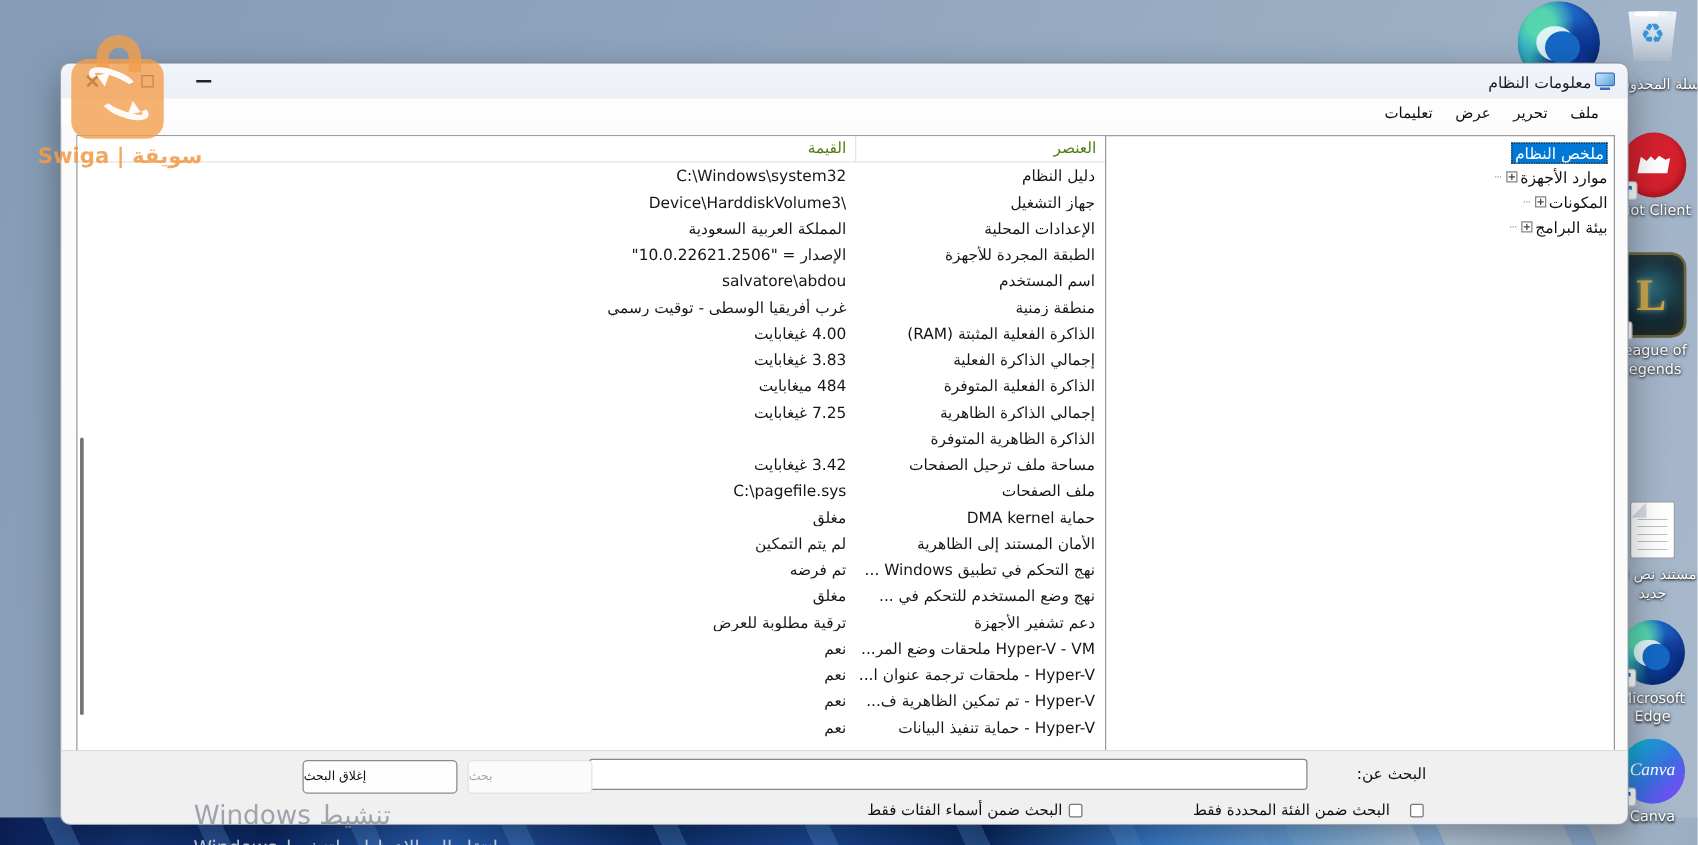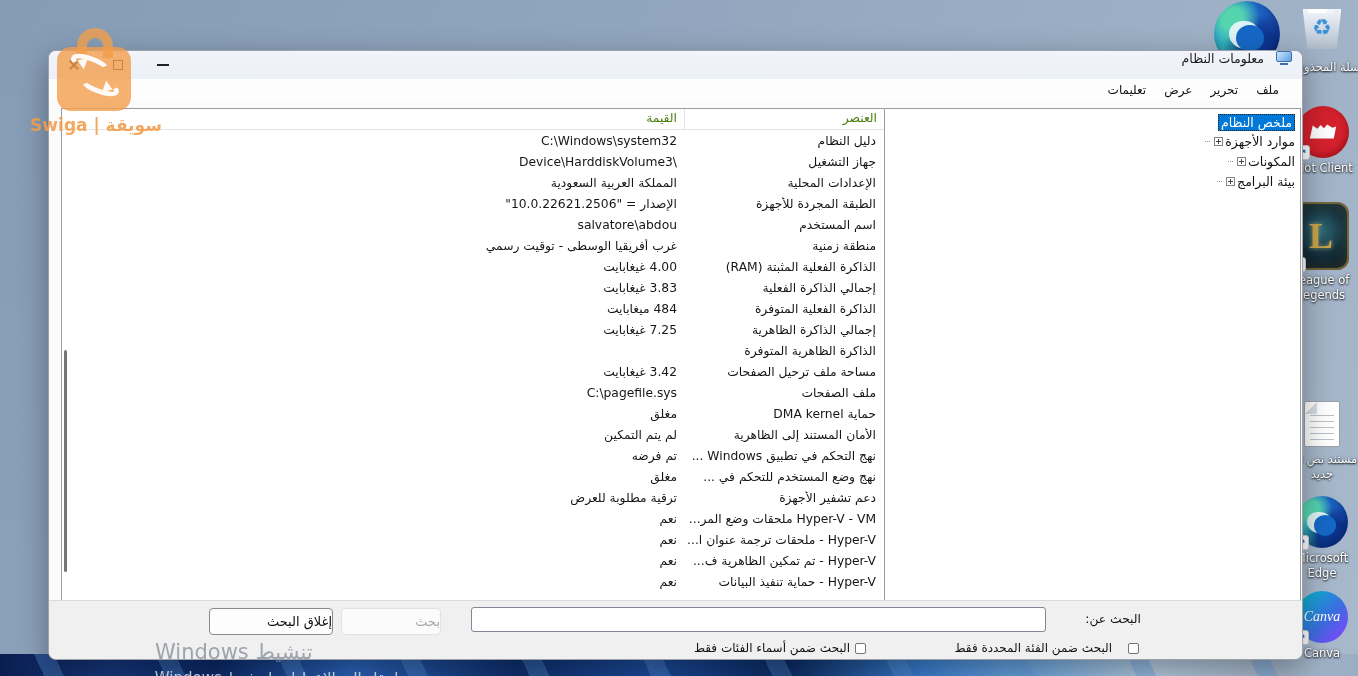--- a/index.html
+++ b/index.html
@@ -59,39 +59,39 @@
   .canva-circle { width:52px; height:52px; border-radius:50%;
     background:linear-gradient(135deg,#00c4cc 0%,#3a6fe0 55%,#8b3dff 100%);
     display:flex; align-items:center; justify-content:center; }
   .canva-circle span { font-family:"Liberation Serif","DejaVu Serif",serif; font-style:italic; font-size:14px; color:#fff; }
   
   .win { position:absolute; left:48px; top:50px; width:1255px; height:610px; z-index:10;
     background:#fbfbfb; border-radius:8px; border:1px solid rgba(40,50,70,.45);
     box-shadow:0 10px 30px rgba(0,0,0,.35); overflow:hidden; }
   .titlebar { position:absolute; left:0; right:0; top:0; height:28px;
     background:linear-gradient(180deg,#f1f4fa,#ecf0f7); }
-  .tb-title { position:absolute; right:10px; top:0; height:28px; display:flex; gap:12px;
+  .tb-title { position:absolute; right:10px; top:0; height:28px; display:flex; align-items:center; gap:3px;
     font-size:12.5px; color:#1b1b1b; }
   .msinfo-ico { width:16px; height:14px; position:relative; }
   .msinfo-ico .scr { width:16px; height:11px; border:1px solid #3b6fb5; border-radius:2px;
     background:linear-gradient(135deg,#cfe7fa,#5aa0e0); }
   .msinfo-ico .std { width:8px; height:2px; background:#3b6fb5; margin:1px auto 0; }
   .tb-btn { position:absolute; top:8px; width:14px; height:13px; cursor:pointer; }
   .tb-close { left:18px; }
   .tb-close i { position:absolute; left:1px; top:5px; width:12px; height:1.6px; background:#222; }
   .tb-close i:first-child { transform:rotate(45deg); }
   .tb-close i:last-child  { transform:rotate(-45deg); }
   .tb-max { left:64px; top:9px; width:10px; height:10px; border:1.4px solid #222; }
   .tb-min { left:108px; top:13px; width:12px; height:1.8px; background:#222; }
   .menubar { position:absolute; left:0; right:0; top:28px; height:22px; background:#fdfdfe;
     display:flex; flex-direction:row; padding-right:14px; align-items:center; }
   .menubar .mi { font-size:12px; color:#111; padding:0 9px; cursor:pointer; }
   
   .panel { position:absolute; top:57px; height:494px; background:#fff; border:1px solid #9b9b9b; }
-  .tree-panel { right:1px; width:467px; padding:3px 5px; }
+  .tree-panel { right:10px; width:467px; padding:3px 5px; }
   .list-panel { left:12px; width:824px; }
   .tree-sel { display:inline-block; background:#0078d7; color:#fff; font-size:12.5px;
     padding:1px 3px; outline:1px dotted #222; outline-offset:-1px; cursor:pointer; }
   .tree-row { display:flex; align-items:center; justify-content:flex-start; height:20px; cursor:pointer; }
   .tree-row .lbl { font-size:12.5px; color:#111; }
   .plusbox { width:9px; height:9px; margin-left:4px; margin-right:2px; flex:0 0 auto;
     border:1px solid #848484; background:
       linear-gradient(#444,#444) center/5px 1px no-repeat,
       linear-gradient(#444,#444) center/1px 5px no-repeat, #fff; }
   .stub { width:5px; border-top:1px dotted #9a9a9a; flex:0 0 auto; }
@@ -104,22 +104,22 @@
   .lv-row .c1 { width:200px; padding-right:8px; }
   .lv-row .c2 { flex:1; padding-right:7px; }
   .lv-row div { font-size:12.3px; color:#161616; white-space:nowrap; overflow:hidden; text-align:right; }
   .lv-scroll { position:absolute; left:2px; top:241px; width:3px; height:222px; background:#767676; border-radius:2px; cursor:pointer; }
   
   .findbar { position:absolute; left:0; right:0; bottom:0; height:59px; background:#f0f0f0;
     border-top:1px solid #dadada; border-radius:0 0 8px 8px; }
   .find-label { position:absolute; right:161px; top:11px; font-size:12.3px; color:#111; }
   .find-input { position:absolute; left:422px; top:6px; width:575px; height:25px; background:#fff;
     border:1px solid #7f8893; border-radius:3px; font-size:13px; padding:0 6px; direction:rtl; }
-  .btn { position:absolute; top:7px; height:27px; border-radius:4px; font-size:13px; text-align:right; cursor:pointer;
-    font-family:inherit; }
+  .btn { position:absolute; top:7px; height:27px; border-radius:4px; font-size:10px; text-align:left; cursor:pointer;
+    font-family:inherit;margin-left:33px; }
   .btn-find { left:292px; width:100px; background:#fbfbfb; border:1px solid #e2e2e2; color:#a8a8a8; }
   .btn-close-find { left:160px; width:124px; background:#fdfdfd; border:1px solid #8a8a8a; color:#0f0f0f; }
   .cbgroup { position:absolute; top:40px; display:flex; align-items:center; gap:5px; cursor:pointer; }
   .cb1 { right:163px;gap:16px; } .cb2 { right:436px; }
   .cbbox { width:11px; height:11px; background:#fff; border:1px solid #767676; border-radius:2px; flex:0 0 auto; }
   .cbgroup span { font-size:12px; color:#111; }
   
   .swiga { position:absolute; left:0; top:0; z-index:60; pointer-events:none; }
   .swiga .bag { position:absolute; left:57px; top:47px; width:74px; height:64px;
     background:rgba(242,158,76,.8); border-radius:14px; }

